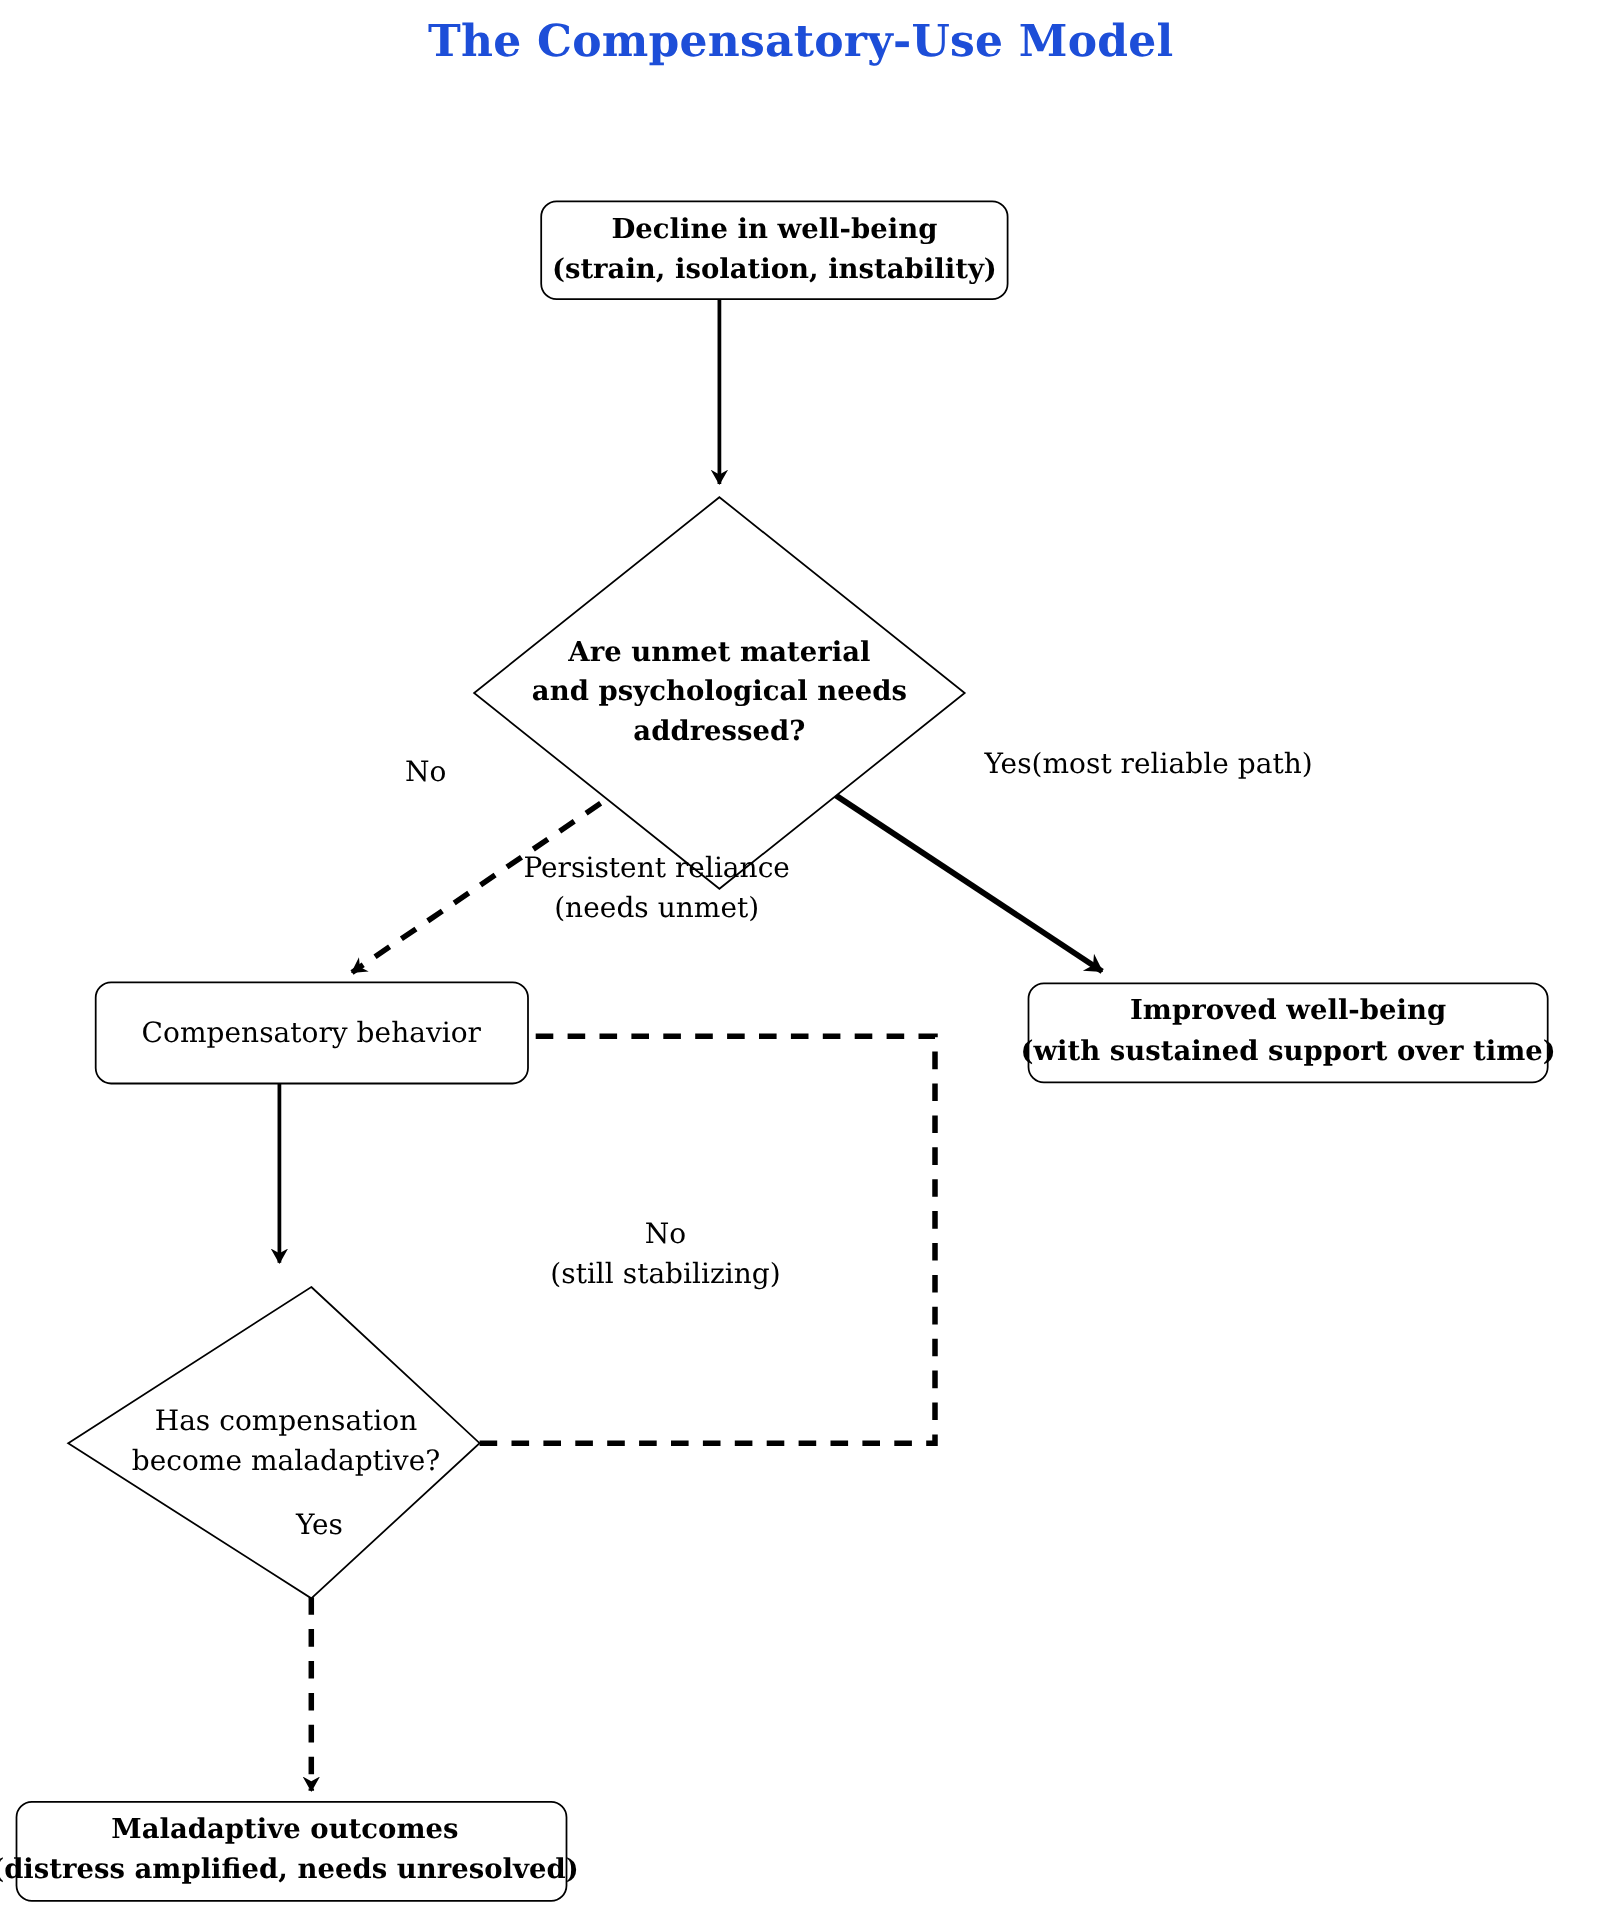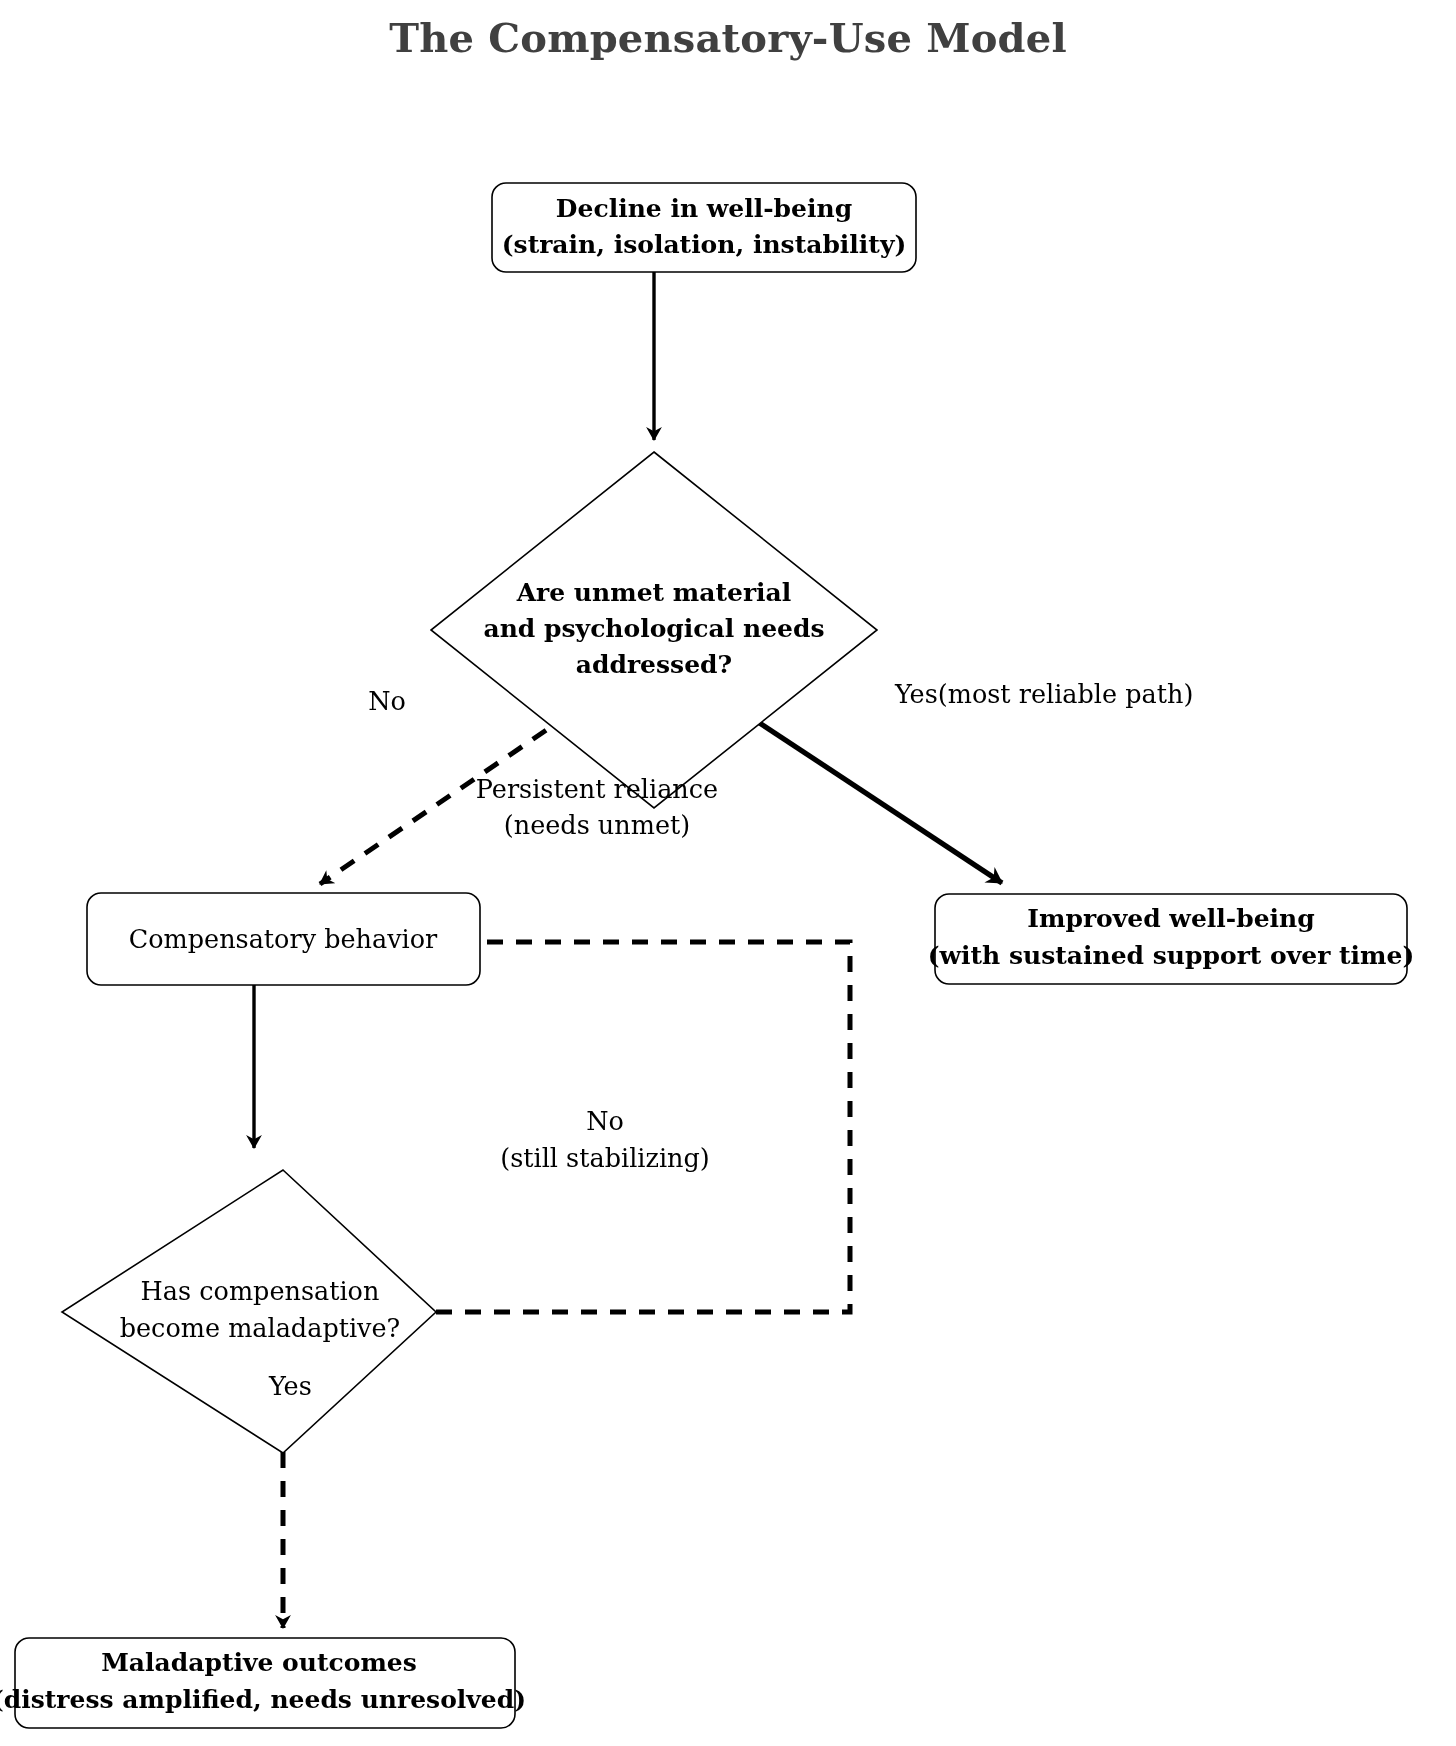--- a/index.html
+++ b/index.html
@@ -17,21 +17,21 @@
   }
   #diagram-title {
     position: absolute;
     left: 0;
     top: 14px;
     width: 1456px;
     text-align: center;
     font-family: "DejaVu Serif", "Liberation Serif", serif;
     font-size: 40px;
     font-weight: 700;
-    color: #404040;
+    color: #1d4ed8;
     letter-spacing: 0.2px;
   }
   svg#flow {
     position: absolute;
     left: 0;
     top: 0;
     width: 1456px;
     height: 1746px;
   }
   .node-shape {

